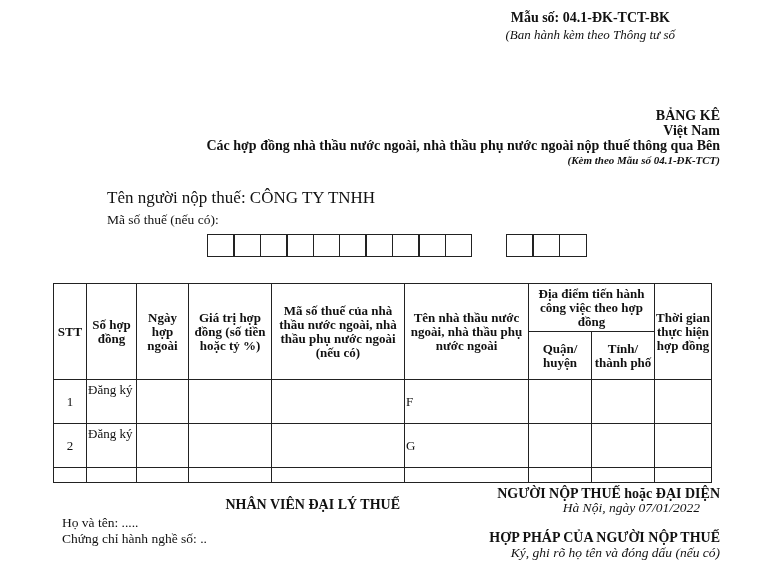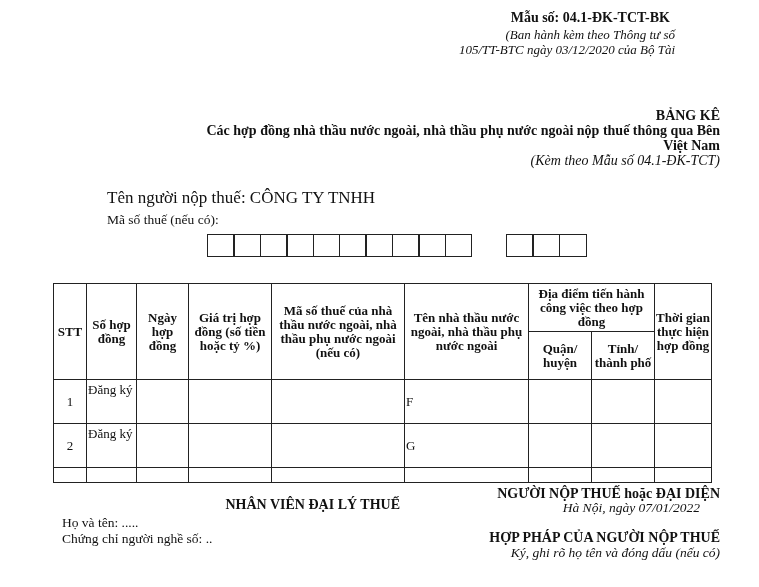--- a/index.html
+++ b/index.html
@@ -8,21 +8,21 @@
   .abs { position:absolute; }
   .center { text-align:right; }
   .b { font-weight:bold; }
   .i { font-style:italic; }
 
   #form-code { left:400px; top:10px; width:270px; font-size:14px; }
   #decree { left:395px; top:27px; width:280px; font-size:13px; line-height:15px; }
 
   #title { left:40px; top:108px; width:680px; font-size:14px; line-height:15px; }
   #title .t1 { font-size:14px; }
-  #title .t3 { font-weight:normal; font-style:italic; font-size:14px; }
+  #title .t3 { font-weight:bold; font-style:italic; font-size:11px; }
 
   #taxpayer-name { left:107px; top:188px; font-size:17px; }
   #tax-code-label { left:107px; top:212px; font-size:13.5px; }
 
   .boxes { top:234px; height:23px; display:flex; }
   .boxes .box { width:25.8px; height:21px; border:1.4px solid #222; margin-right:-1.4px; }
   #boxes-main { left:207px; }
   #boxes-branch { left:506px; }
 
   table#contracts { position:absolute; left:53px; top:283px; border-collapse:collapse;
@@ -46,27 +46,26 @@
   #sign-title1 { left:380px; top:486px; width:340px; font-size:14px; }
   #sign-title2 { left:380px; top:530px; width:340px; font-size:14px; }
   #sign-note { left:380px; top:545px; width:340px; font-size:13.5px; }
 </style>
 </head>
 <body>
 
 <div class="abs center b" id="form-code">Mẫu số: 04.1-ĐK-TCT-BK</div>
 <div class="abs center i" id="decree">
   <div>(Ban hành kèm theo Thông tư số</div>
-  <div>105/TT-BTC ngày 03/12/2020 của Bộ Tài</div>
 </div>
 
 <div class="abs center b" id="title">
   <div class="t1">BẢNG KÊ</div>
+  <div>Việt Nam</div>
   <div>Các hợp đồng nhà thầu nước ngoài, nhà thầu phụ nước ngoài nộp thuế thông qua Bên</div>
-  <div>Việt Nam</div>
   <div class="t3">(Kèm theo Mẫu số 04.1-ĐK-TCT)</div>
 </div>
 
 <div class="abs" id="taxpayer-name">Tên người nộp thuế: CÔNG TY TNHH</div>
 <div class="abs" id="tax-code-label">Mã số thuế (nếu có):</div>
 
 <div class="abs boxes" id="boxes-main">
   <div class="box"></div>
   <div class="box"></div>
   <div class="box"></div>
@@ -93,21 +92,21 @@
     <col style="width:133px">
       <col style="width:124px">
       <col style="width:63px">
       <col style="width:63px">
       <col style="width:57px">
   </colgroup>
   <tbody>
       <tr class="hdr-row1">
     <th rowspan="2">STT</th>
     <th rowspan="2">Số hợp đồng</th>
-    <th rowspan="2">Ngày hợp đồng</th>
+    <th rowspan="2">Ngày hợp ngoài</th>
     <th rowspan="2">Giá trị hợp đồng (số tiền hoặc tỷ %)</th>
     <th rowspan="2">Mã số thuế của nhà thầu nước ngoài, nhà thầu phụ nước ngoài (nếu có)</th>
     <th rowspan="2">Tên nhà thầu nước ngoài, nhà thầu phụ nước ngoài</th>
     <th colspan="2">Địa điểm tiến hành công việc theo hợp đồng</th>
     <th rowspan="2">Thời gian thực hiện hợp đồng</th>
   </tr>
   <tr class="hdr-row2">
     <th>Quận/ huyện</th>
     <th>Tỉnh/ thành phố</th>
   </tr>
@@ -142,18 +141,18 @@
     <td></td>
     <td></td>
     <td></td>
     <td></td>
   </tr>
 </tbody>
   </table>
 
 <div class="abs center b" id="agent-title">NHÂN VIÊN ĐẠI LÝ THUẾ</div>
 <div class="abs" id="agent-name">Họ và tên: .....</div>
-<div class="abs" id="agent-cert">Chứng chỉ người nghề số: ..</div>
+<div class="abs" id="agent-cert">Chứng chỉ hành nghề số: ..</div>
 
 <div class="abs center i" id="sign-date">Hà Nội, ngày 07/01/2022</div>
 <div class="abs center b" id="sign-title1">NGƯỜI NỘP THUẾ hoặc ĐẠI DIỆN</div>
 <div class="abs center b" id="sign-title2">HỢP PHÁP CỦA NGƯỜI NỘP THUẾ</div>
 <div class="abs center i" id="sign-note">Ký, ghi rõ họ tên và đóng dấu (nếu có)</div>
 
 </body></html>

